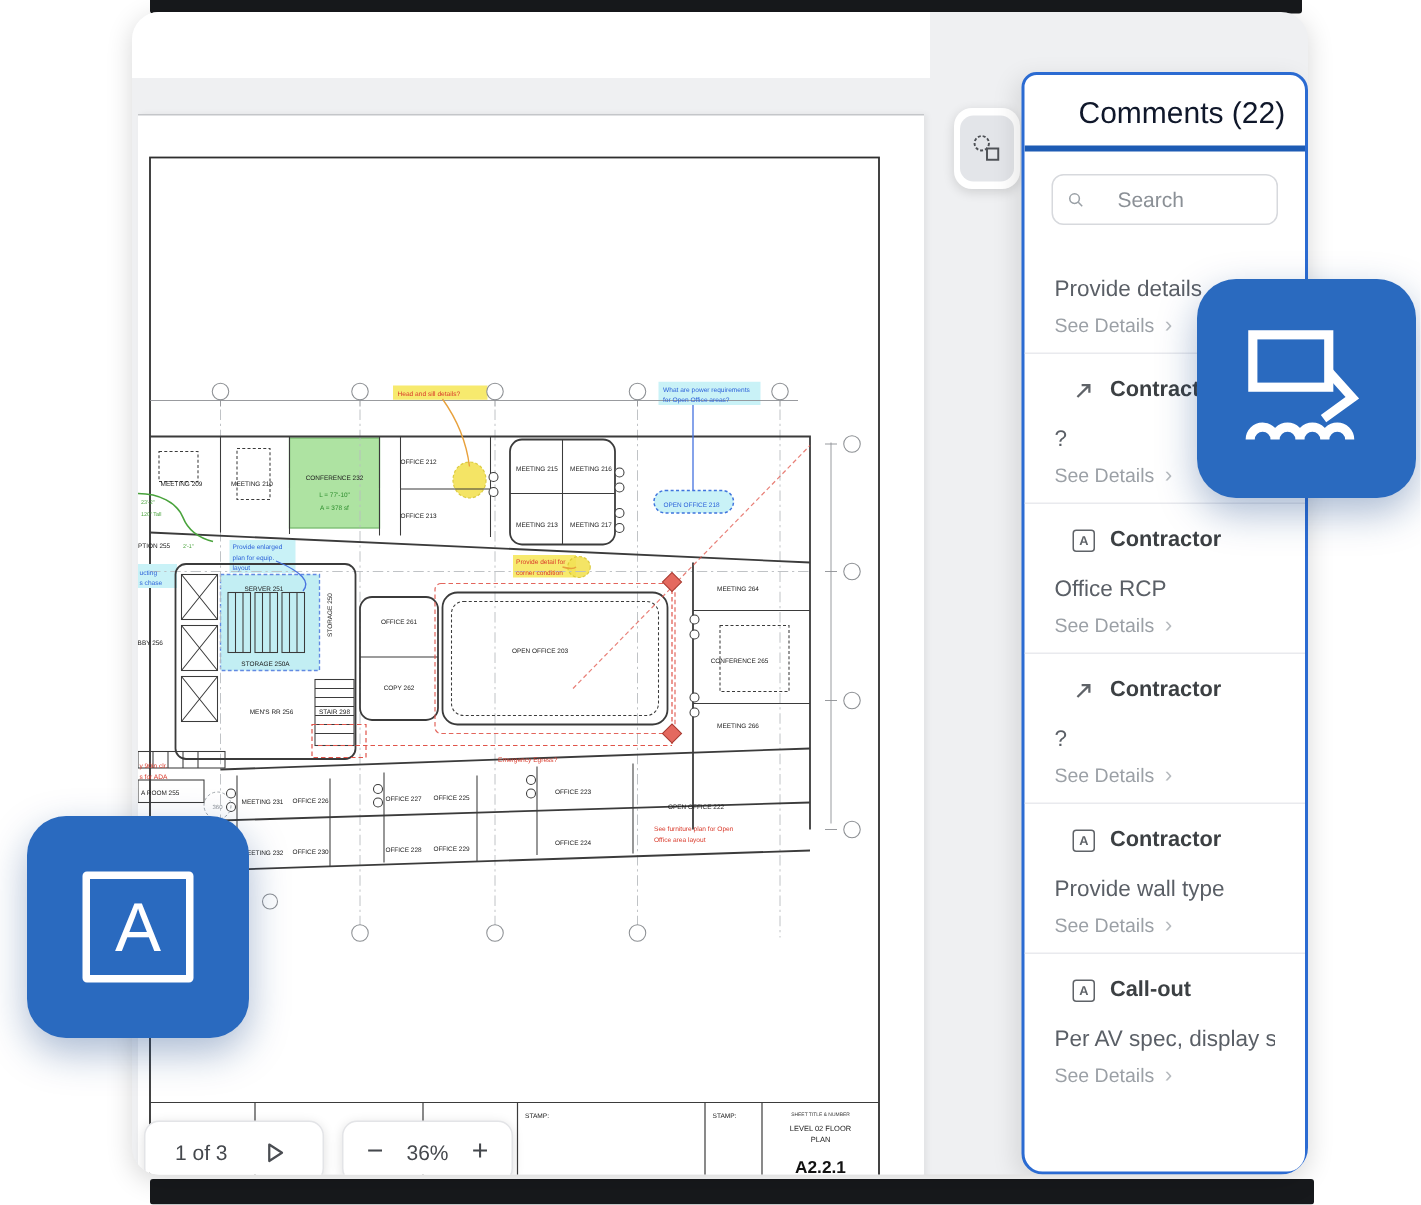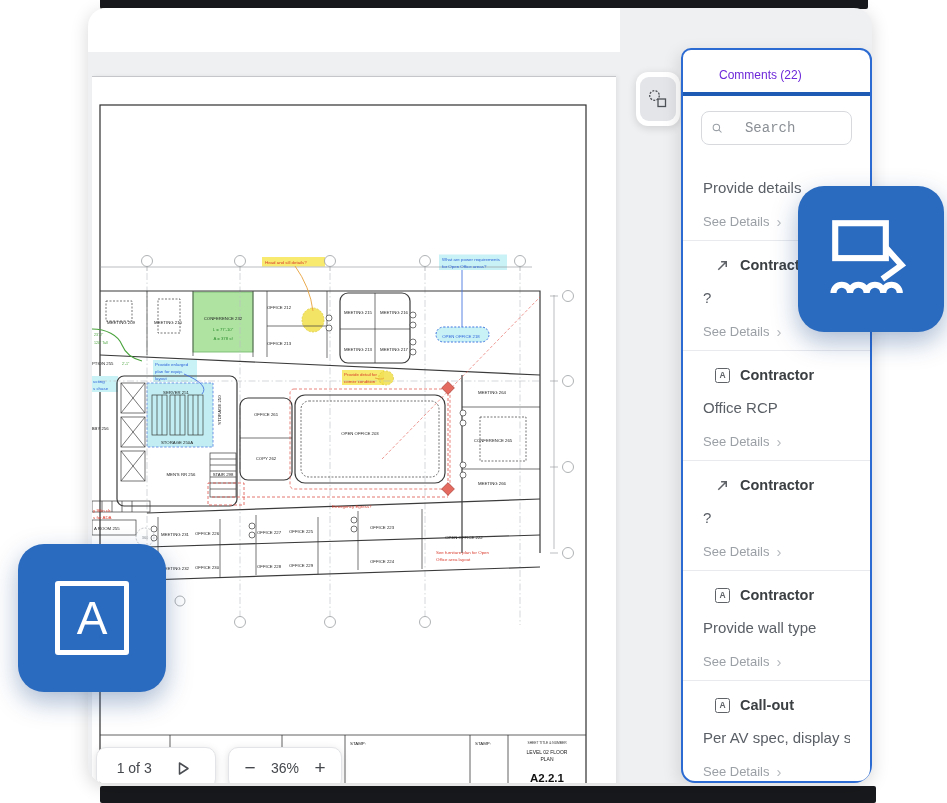--- a/index.html
+++ b/index.html
@@ -37,35 +37,35 @@
   .toolbar.g2{left:140px;width:112px;}
   .tb-btn{cursor:pointer;display:flex;align-items:center;justify-content:center;
           width:24px;height:24px;font-size:19px;color:#45484d;user-select:none;}
 
   
   .panel{position:absolute;left:593px;top:40px;width:191px;height:735px;background:#fff;
          border:2px solid #2b6bd2;border-radius:10px 12px 14px 14px;z-index:8;
          box-shadow:-4px 4px 16px rgba(0,0,0,.10);overflow:hidden;box-sizing:border-box;}
   .panel-title{font-size:17px;font-weight:700;color:#202124;margin:18px 0 0 24px;}
   .tab-row{margin-top:15px;border-bottom:4px solid #1d5bb4;padding-bottom:9px;}
-  .tab{margin-left:36px;font-size:12px;color:#6d28d9;cursor:pointer;}
+  .tab{margin-left:36px;font-size:20px;color:#0f172a;cursor:pointer;}
   .search-wrap{margin:15px 18px 0 18px;height:34px;border:1px solid #d7d9dd;border-radius:8px;
                display:flex;align-items:center;padding:0 10px;box-sizing:border-box;}
   .search-wrap input{border:none;outline:none;font-size:14px;color:#3c4043;width:100%;
-                     margin-left:20px;font-family:Liberation Mono, monospace;background:transparent;}
+                     margin-left:20px;font-family:Liberation Sans, sans-serif;background:transparent;}
   .search-wrap input::placeholder{color:#8b9096;}
   .c-list{margin-top:10px;}
   .c-item{padding:14px 20px 10px 20px;border-bottom:1px solid #e9eaee;cursor:pointer;}
   .c-item:last-child{border-bottom:none;}
   .c-head{display:flex;align-items:center;gap:10px;height:20px;margin-left:12px;}
   .c-author{font-size:14.5px;font-weight:700;color:#3c4043;}
   .c-text{margin-top:12px;font-size:15px;color:#5a5f66;line-height:22px;
           white-space:nowrap;overflow:hidden;}
   .c-item.no-header .c-text{margin-top:8px;}
-  .c-link{margin-top:14px;font-size:13px;color:#9ba0a6;height:17px;display:flex;align-items:center;}
+  .c-link{margin-top:4px;font-size:13px;color:#9ba0a6;height:17px;display:flex;align-items:center;}
   .c-link .chev{margin-left:7px;color:#b6babe;font-size:15px;line-height:13px;}
   .tbox-icon{width:13px;height:13px;border:1.4px solid #5f6368;border-radius:2.5px;
              display:flex;align-items:center;justify-content:center;
              font-size:8.5px;font-weight:700;color:#5f6368;flex:0 0 auto;}
 
   
   .badge{position:absolute;background:#2a6abf;border-radius:26px;z-index:20;
          display:flex;align-items:center;justify-content:center;
          box-shadow:0 10px 26px rgba(15,60,130,.35);}
   .badge.a{left:18px;top:544px;width:148px;height:148px;}

